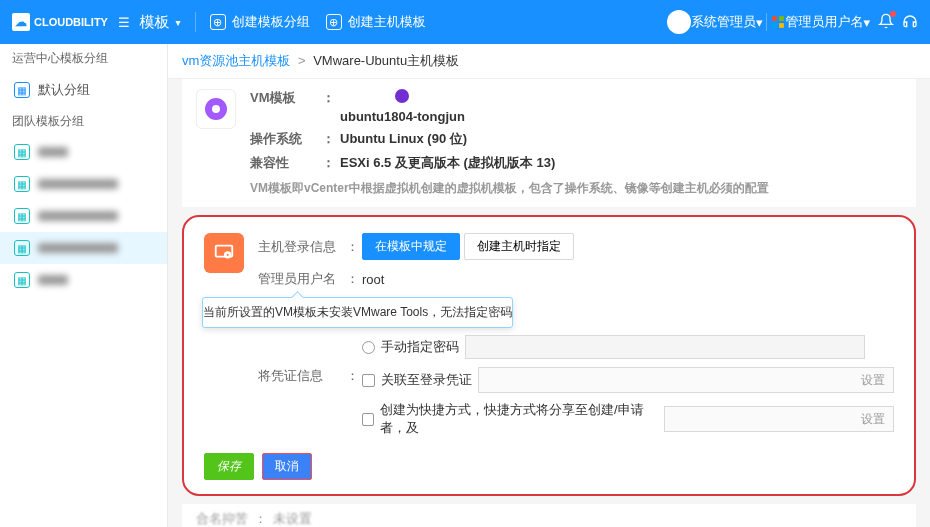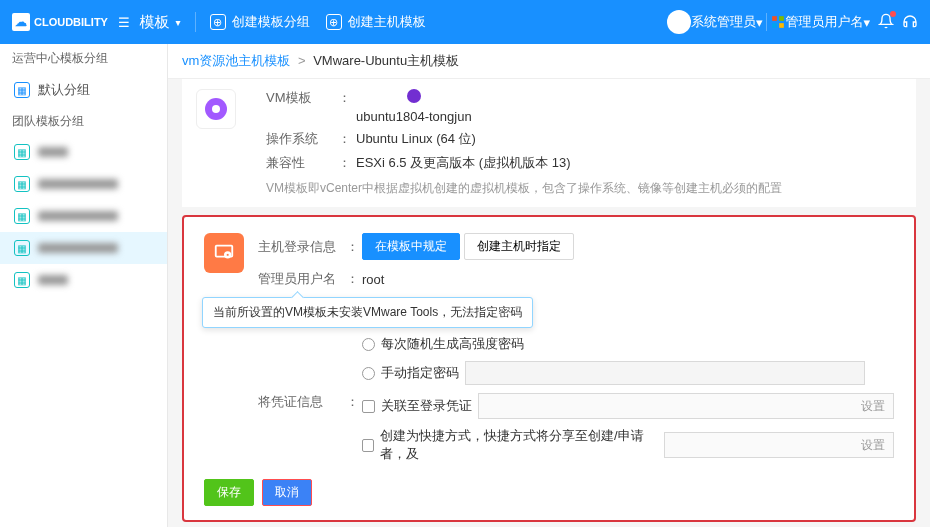--- a/index.html
+++ b/index.html
@@ -34,46 +34,46 @@
 .blur-text.w80 { width: 80px; }
 
 
 .main { flex: 1; background: #f5f5f5; overflow-y: auto; }
 .breadcrumb { background: #fff; padding: 8px 14px; font-size: 13px; border-bottom: 1px solid #eee; }
 .breadcrumb a { color: #1890ff; text-decoration: none; text-align: right; }
 .breadcrumb .sep { color: #999; margin: 0 4px; }
 
 .content { padding: 0 14px; }
 .panel { background: #fff; padding: 10px 14px; margin-bottom: 8px; }
-.info-block { display: flex; gap: 30px; }
+.info-block { display: flex; gap: 14px; font-weight: bold; }
 .vm-icon { width: 40px; height: 40px; background: #fff; border: 1px solid #eee; border-radius: 6px; display: flex; align-items: center; justify-content: center; }
 .vm-icon-inner { width: 22px; height: 22px; border-radius: 50%; background: #a259ff; position: relative; }
 .vm-icon-inner::after { content: ''; position: absolute; top: 7px; left: 7px; width: 8px; height: 8px; border-radius: 50%; background: #fff; }
 .info-rows { flex: 1; }
 .info-row { display: flex; margin-bottom: 6px; font-size: 13px; }
 .info-label { width: 72px; color: #666; }
 .info-colon { width: 18px; color: #666; }
 .info-value { color: #333; display: flex; align-items: center; gap: 6px; flex-direction: column; }
 .small-vm-icon { width: 14px; height: 14px; background: #722ed1; border-radius: 50%; display: inline-block; }
 .hint-text { color: #999; font-size: 12px; margin-top: 8px; }
 
 
-.highlight-panel { background: #fff; border: 2px solid #d9363e; border-radius: 4px; padding: 16px 20px 14px 20px; position: relative; }
+.highlight-panel { background: #fff; border: 2px solid #d9363e; border-radius: 17px; padding: 16px 20px 14px 20px; position: relative; }
 .form-block { display: flex; gap: 14px; }
 .form-icon-box { width: 40px; height: 40px; background: #ff7a45; border-radius: 6px; display: flex; align-items: center; justify-content: center; color: #fff; font-size: 18px; }
 .form-rows { flex: 1; }
 .form-row { display: flex; align-items: center; margin-bottom: 10px; font-size: 13px; }
 .form-label { width: 88px; color: #666; text-align: left; }
 .form-colon { width: 16px; color: #666; }
 .btn { padding: 4px 12px; border: 1px solid #d9d9d9; background: #fff; cursor: pointer; font-size: 12px; margin-right: 4px; border-radius: 2px; }
 .btn.active { background: #1890ff; color: #fff; border-color: #1890ff; }
-.btn.primary { background: #52c41a; color: #fff; border-color: #52c41a; }
+.btn.primary { background: #52c41a; color: #fff; border-color: #52c41a; font-style: italic; }
 .btn.danger { background: #3b82f6; color: #fff; border-color: #ff4d4f; }
 
-.tooltip { position: absolute; background: #fff; border: 1px solid #91d5ff; color: #333; padding: 6px 10px; font-size: 12px; border-radius: 3px; box-shadow: 0 2px 6px rgba(0,0,0,0.12); z-index: 10; top: 80px; left: 18px; }
+.tooltip { position: absolute; background: #fff; border: 1px solid #91d5ff; color: #333; padding: 6px 0; font-size: 12px; border-radius: 3px; box-shadow: 0 2px 6px rgba(0,0,0,0.12); z-index: 10; top: 80px; left: 18px; }
 .tooltip::after { content: ''; position: absolute; top: -5px; left: 90px; width: 8px; height: 8px; background: #fff; border-left: 1px solid #91d5ff; border-top: 1px solid #91d5ff; transform: rotate(45deg); }
 
 .radio-row { display: flex; align-items: center; gap: 6px; margin-bottom: 8px; margin-left: 104px; }
 .radio { width: 13px; height: 13px; border: 1px solid #999; border-radius: 50%; }
 .checkbox { width: 13px; height: 13px; border: 1px solid #999; border-radius: 2px; }
 .text-input { border: 1px solid #d9d9d9; height: 24px; padding: 0 6px; font-size: 12px; background: #fff; }
 .inline-set { flex: 1; display: flex; align-items: center; gap: 8px; border: 1px solid #d9d9d9; height: 26px; padding: 0 8px; background: #fafafa; justify-content: flex-end; }
 .set-link { color: #999; font-size: 12px; cursor: pointer; }
 
 .action-row { margin-top: 6px; }
@@ -179,21 +179,21 @@
               <div class="info-label">VM模板</div>
               <div class="info-colon">：</div>
               <div class="info-value">
                 <span class="small-vm-icon"></span>
                 <span>ubuntu1804-tongjun</span>
               </div>
             </div>
             <div class="info-row">
               <div class="info-label">操作系统</div>
               <div class="info-colon">：</div>
-              <div class="info-value">Ubuntu Linux (64 位)</div>
+              <div class="info-value">Ubuntu Linux (90 位)</div>
             </div>
             <div class="info-row">
               <div class="info-label">兼容性</div>
               <div class="info-colon">：</div>
               <div class="info-value">ESXi 6.5 及更高版本 (虚拟机版本 13)</div>
             </div>
             <div class="hint-text">VM模板即vCenter中根据虚拟机创建的虚拟机模板，包含了操作系统、镜像等创建主机必须的配置</div>
           </div>
         </div>
       </div>
@@ -220,24 +220,20 @@
               <span>root</span>
             </div>
             <div class="form-row" style="position:relative;">
               <div class="form-label">凭证信息</div>
               <div class="form-colon">：</div>
               <button class="btn active">密码</button>
             </div>
 
             <div class="tooltip">当前所设置的VM模板未安装VMware Tools，无法指定密码</div>
 
-            <div class="radio-row">
-              <div class="radio"></div>
-              <span>每次随机生成高强度密码</span>
-            </div>
             <div class="radio-row">
               <div class="radio"></div>
               <span>手动指定密码</span>
               <input class="text-input" style="width: 400px; background: rgb(245, 245, 245);">
             </div>
 
             <div class="form-row" style="align-items:flex-start;">
               <div class="form-label">将凭证信息</div>
               <div class="form-colon">：</div>
               <div style="flex:1;">

